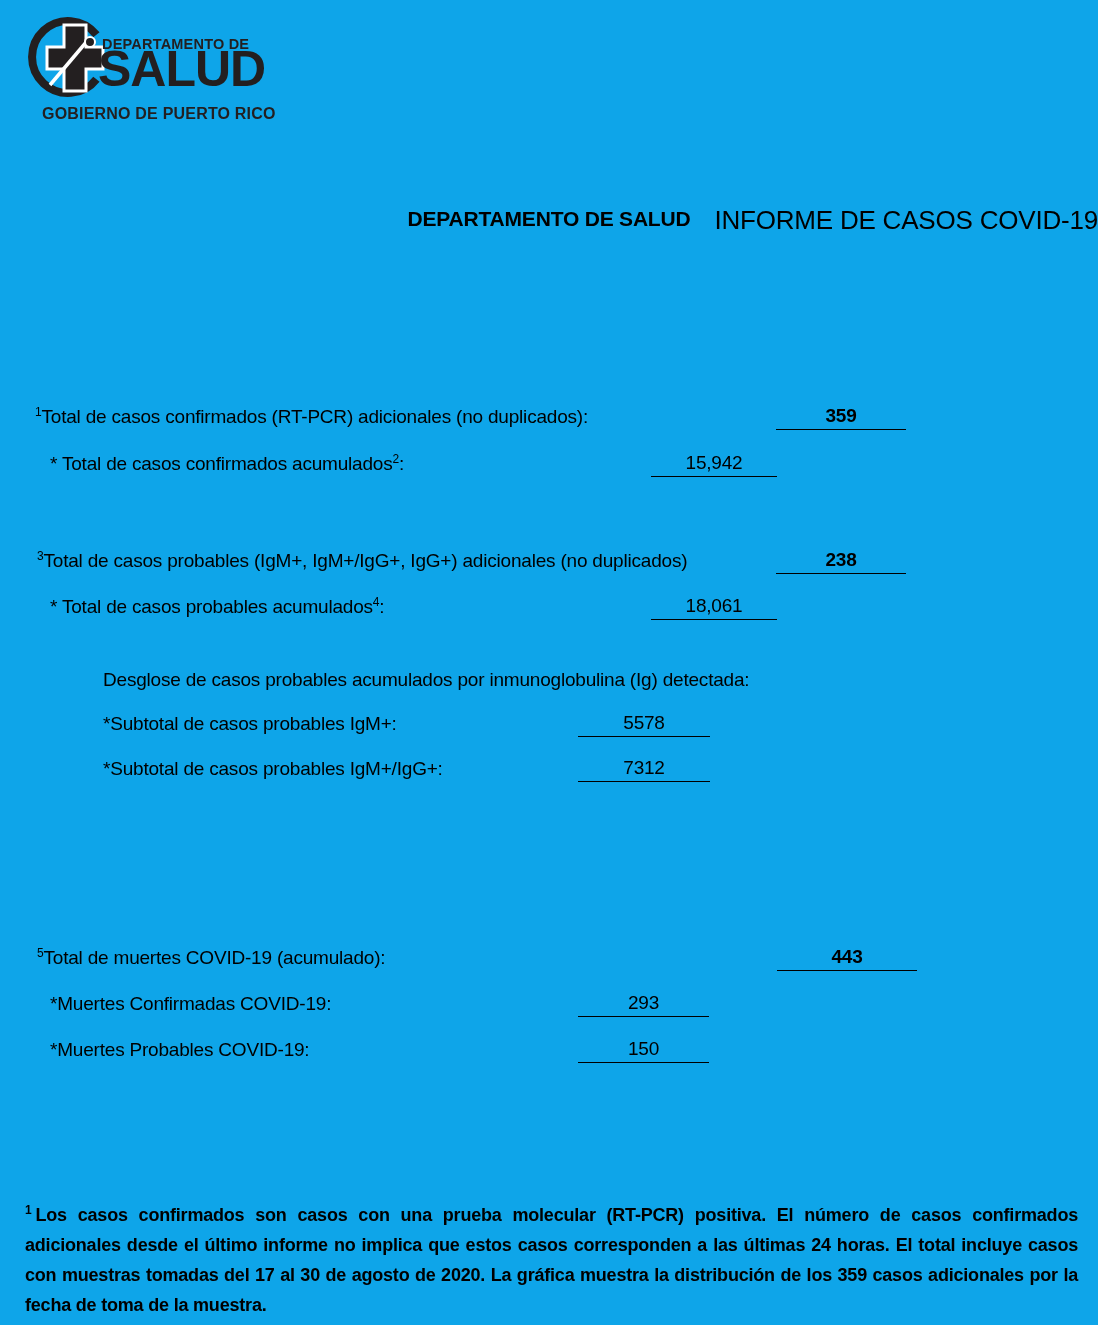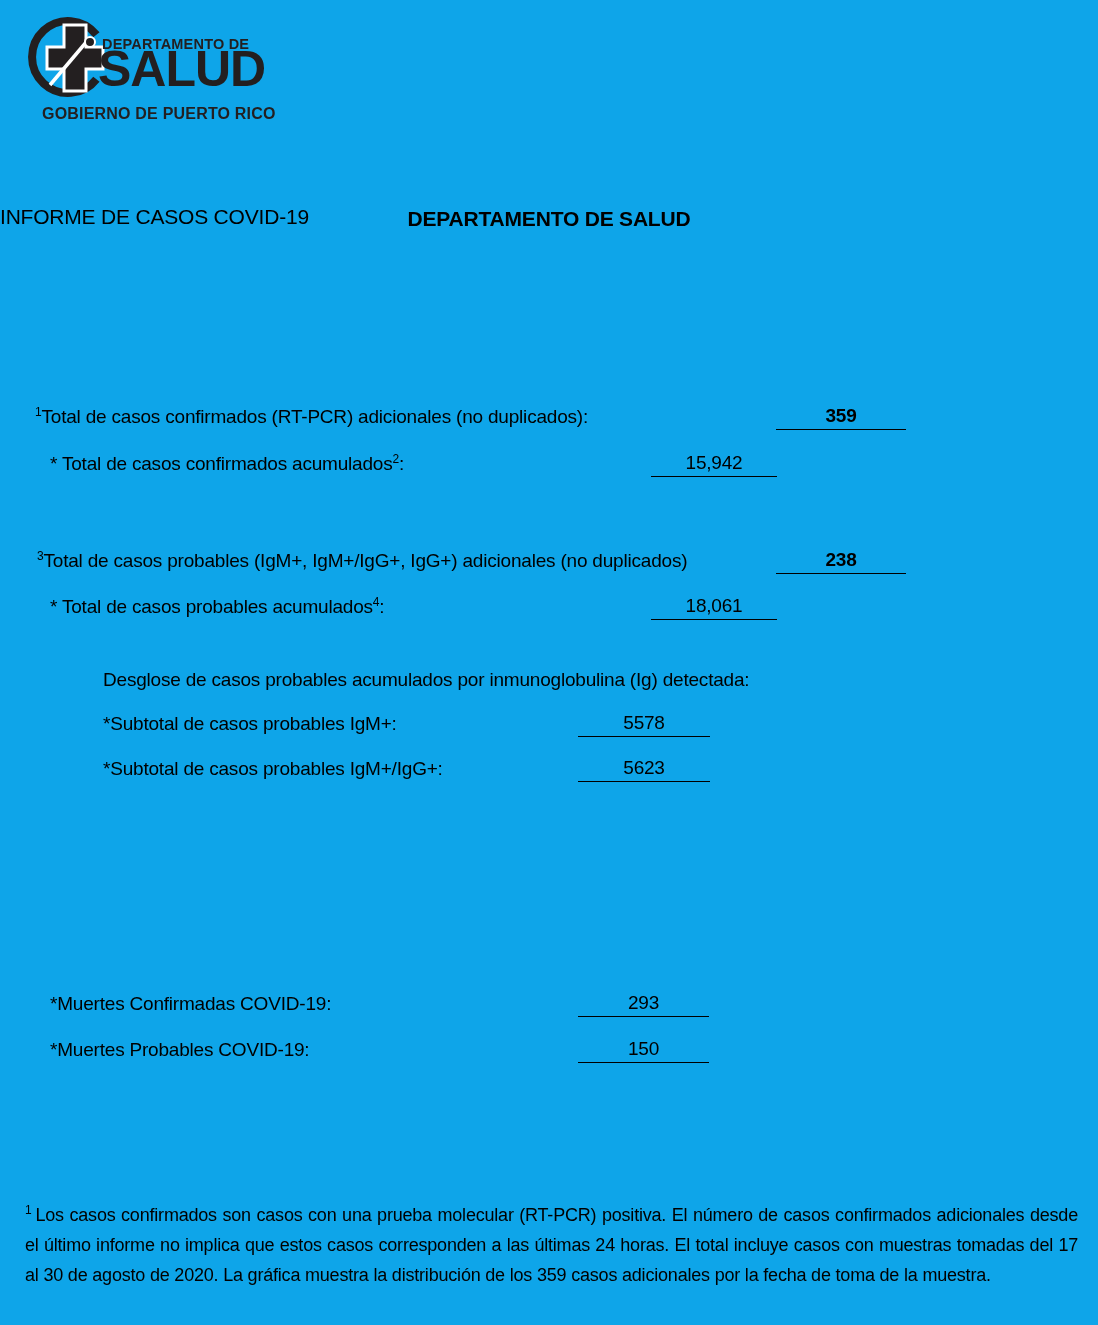--- a/index.html
+++ b/index.html
@@ -27,36 +27,36 @@
     position:absolute;left:14px;top:92px;
     font-size:16px;font-weight:700;color:#231f20;letter-spacing:0.2px;white-space:nowrap;
   }
   
   .title{
     position:absolute;left:0;width:100%;top:175px;
     text-align:center;font-size:21px;font-weight:700;margin-top:32px;
   }
   .subtitle{
     position:absolute;left:0;width:100%;top:205px;
-    text-align:left;font-size:21px;font-weight:400;
+    text-align:right;font-size:26px;font-weight:400;
   }
   
   .row{position:absolute;left:0;width:100%;height:27px;font-size:19px;}
   .label{position:absolute;top:0;white-space:nowrap;line-height:27px;}
   .vbox{
     position:absolute;top:0;height:26px;
     border-bottom:1.5px solid #000;
     text-align:center;line-height:26px;font-size:19px;
   }
   .bold{font-weight:700;}
   sup{font-size:12px;line-height:0;vertical-align:super;}
   
   .footnote{
     position:absolute;left:25px;top:1200px;width:1053px;
-    font-size:18px;line-height:30px;text-align:justify;letter-spacing:-0.2px;
+    font-size:18px;line-height:30px;text-align:justify;letter-spacing:-0.2px;font-weight:bold;
   }
   .footnote sup{margin-right:4px;}
 </style>
 </head>
 <body>
 
 <div class="page">
 
   <div class="logo">
     <svg width="110" height="95" viewBox="0 0 110 95">
@@ -102,25 +102,29 @@
     <span class="label" style="left:103px">Desglose de casos probables acumulados por inmunoglobulina (Ig) detectada:</span>
   </div>
 
   <div class="row" style="top:710px">
     <span class="label" style="left:103px">*Subtotal de casos probables IgM+:</span>
     <span class="vbox" style="left:578px;width:132px">5578</span>
   </div>
 
   <div class="row" style="top:755px">
     <span class="label" style="left:103px">*Subtotal de casos probables IgM+/IgG+:</span>
-    <span class="vbox" style="left:578px;width:132px">5623</span>
+    <span class="vbox" style="left:578px;width:132px">7312</span>
   </div>
 
 
 
+  <div class="row" style="top:944px">
+    <span class="label" style="left:37px"><sup>5</sup><span>Total de muertes COVID-19 (acumulado):</span></span>
+    <span class="vbox bold" style="left:777px;width:140px">443</span>
+  </div>
 
   <div class="row" style="top:990px">
     <span class="label" style="left:50px">*Muertes Confirmadas COVID-19:</span>
     <span class="vbox" style="left:578px;width:131px">293</span>
   </div>
 
   <div class="row" style="top:1036px">
     <span class="label" style="left:50px">*Muertes Probables COVID-19:</span>
     <span class="vbox" style="left:578px;width:131px">150</span>
   </div>

